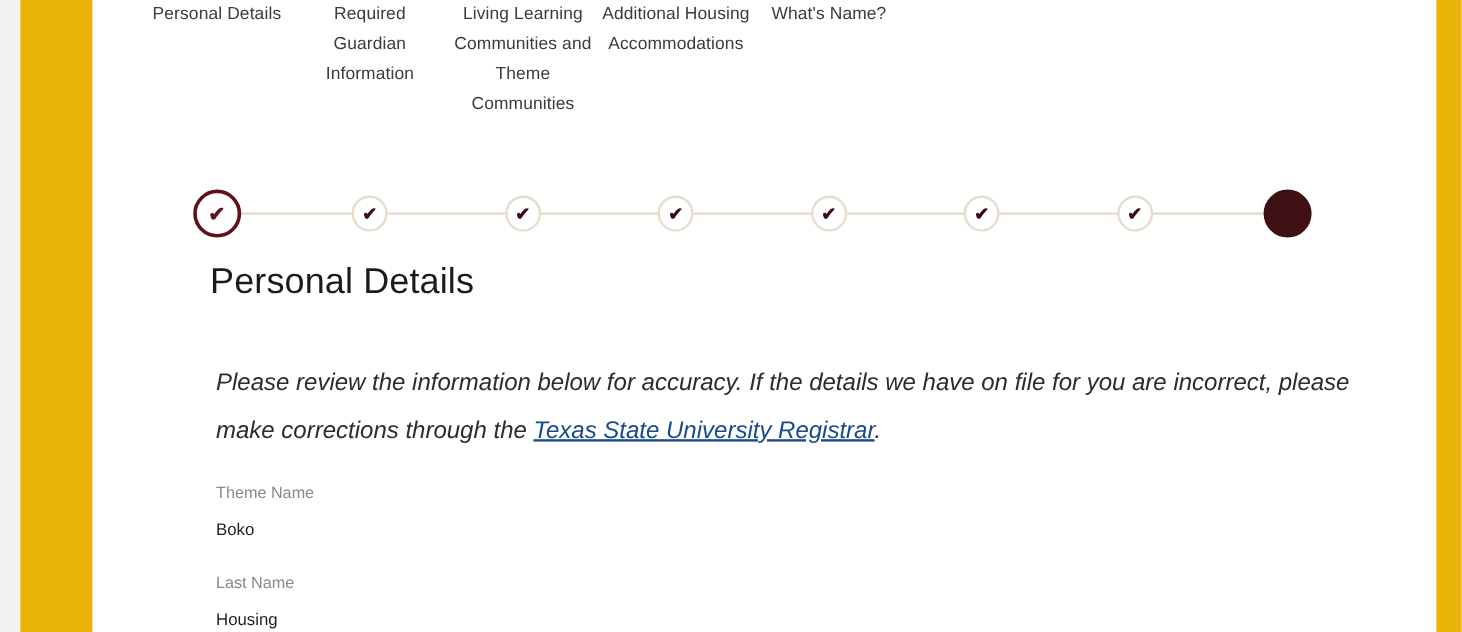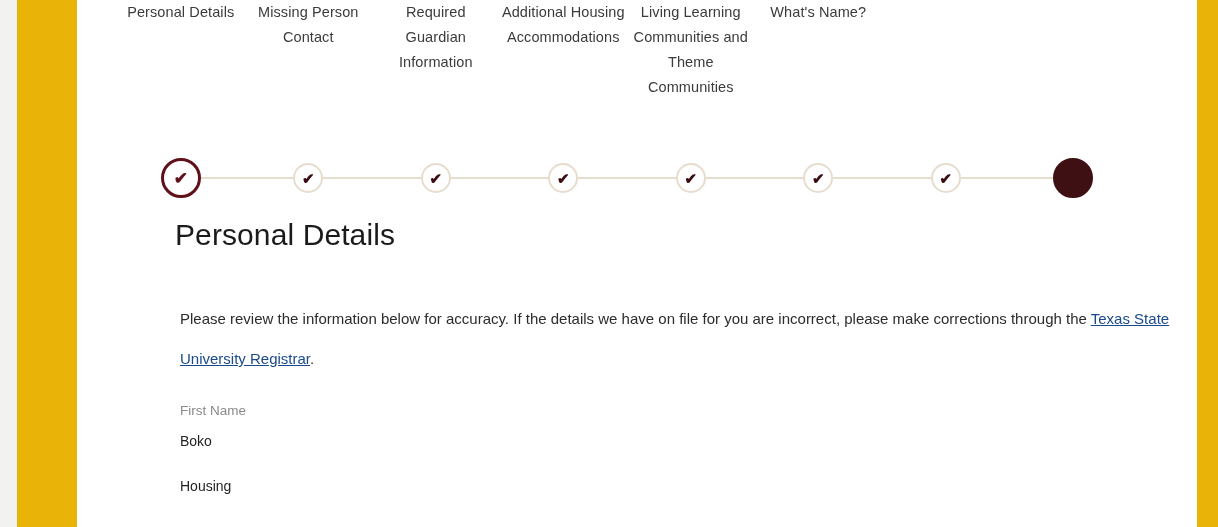--- a/index.html
+++ b/index.html
@@ -121,24 +121,25 @@
   h1.page-title {
     margin: 0;
     font-size: 30px;
     font-weight: 400;
     color: #1b1b1b;
     letter-spacing: 0.1px;
     line-height: 38px;
   }
   p.intro {
     margin: 45px 0 0 5px;
-    font-size: 15px;
+    font-size: 20px;
     color: #2c2c2c;
     line-height: 40px;
     max-width: 1000px;
+    font-style: italic;
   }
   p.intro a {
     color: #1a4a8a;
     text-decoration: underline;
   }
   .field {
     margin-left: 5px;
   }
   .field-label {
     margin-top: 22px;
@@ -155,24 +156,23 @@
   .field.second { margin-top: 25px; }
 </style>
 </head>
 <body>
 
 <div id="page">
   <div class="page-card">
 
     <div class="step-labels">
       <div class="step-label">Personal Details</div>
-      <div class="step-label">Missing Person Contact</div>
       <div class="step-label">Required Guardian Information</div>
+      <div class="step-label">Living Learning Communities and Theme Communities</div>
       <div class="step-label">Additional Housing Accommodations</div>
-      <div class="step-label">Living Learning Communities and Theme Communities</div>
       <div class="step-label">What's Name?</div>
     </div>
 
     <div class="stepper">
       <div class="track"></div>
       <div class="dots">
         <div class="dot-cell">
           <div class="dot current">
             <span class="check">✔</span>
           </div>
@@ -215,23 +215,24 @@
 
     <div class="content">
       <h1 class="page-title">Personal Details</h1>
 
       <p class="intro">
         <span>Please review the information below for accuracy. If the details we have on file for you are incorrect, please make corrections through the</span>
         <a href="#">Texas State University Registrar</a><span>.</span>
       </p>
 
       <div class="field">
-        <div class="field-label">First Name</div>
+        <div class="field-label">Theme Name</div>
         <div class="field-value">Boko</div>
       </div>
 
       <div class="field second">
+        <div class="field-label">Last Name</div>
         <div class="field-value">Housing</div>
       </div>
     </div>
 
   </div>
 </div>
 
 </body></html>

